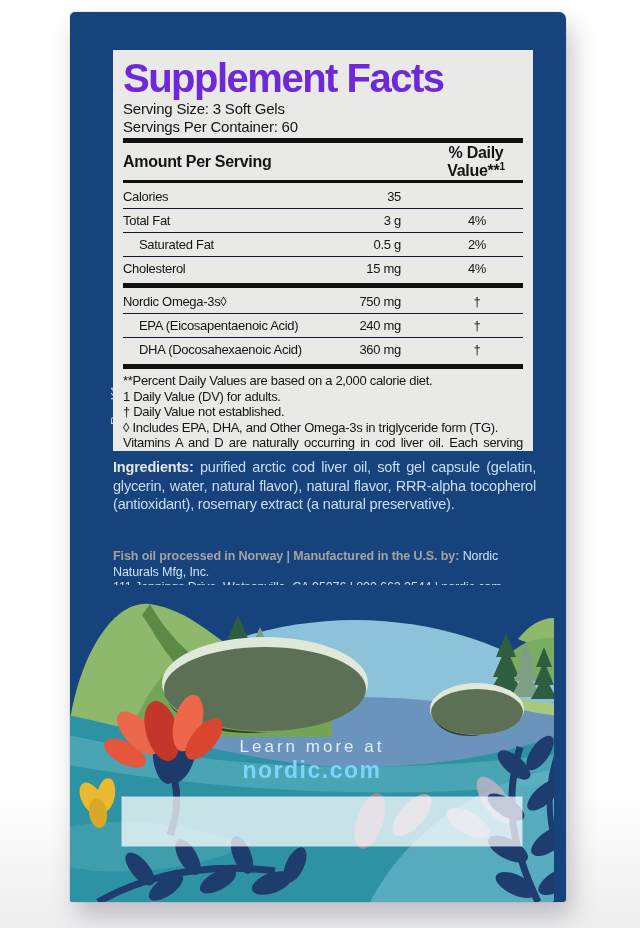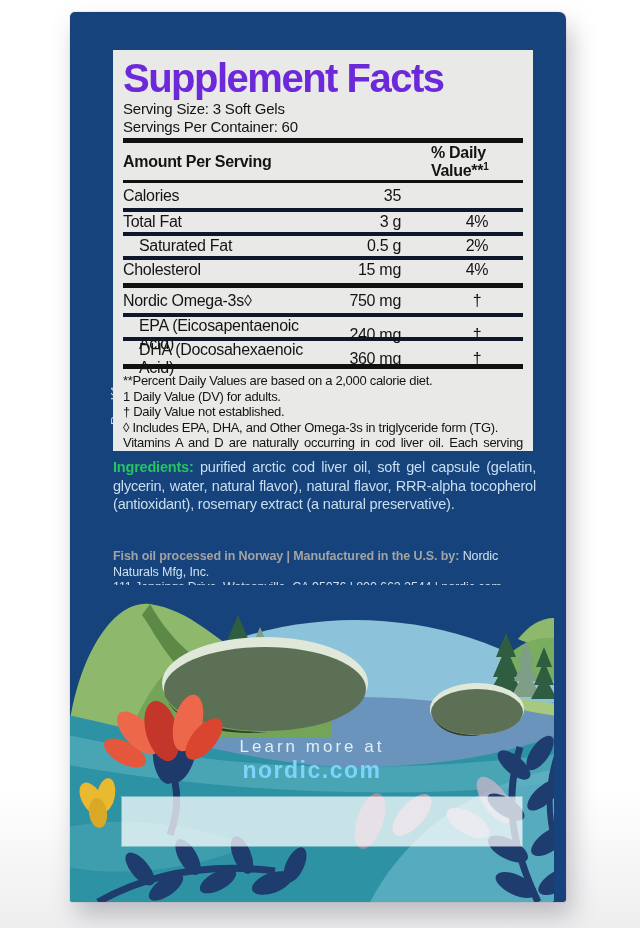--- a/index.html
+++ b/index.html
@@ -21,38 +21,38 @@
   }
   .panel h1 {
     font-size:40px; font-weight:900; letter-spacing:-1.5px; line-height:44px;
     color:#6d28d9; white-space:nowrap;
   }
   .serving { font-size:15px; line-height:17.5px; letter-spacing:-0.2px; }
   .bar-thick { height:5px; background:#111; margin:3px 0 1px 0; }
   .bar-med   { height:3px; background:#111; margin:1px 0; }
   .frow {
     display:grid; grid-template-columns:1fr 118px 92px; align-items:center;
-    font-size:16px; letter-spacing:-0.3px; height:24px;
-  }
-  .frow + .frow { border-top:4px solid #0f172a; }
+    font-size:13px; letter-spacing:-0.3px; height:24px;
+  }
+  .frow + .frow { border-top:1px solid #0f172a; }
   .frow .amt { text-align:right; padding-right:30px; }
   .frow .dv  { text-align:center; }
   .frow.hdr  { font-weight:bold; font-size:16px; height:35px; }
-  .frow.hdr .dvh { text-align:left; padding-right:2px; }
+  .frow.hdr .dvh { text-align:center; padding-right:2px; }
   .frow.ind .nm { padding-left:16px; }
   sup { font-size:10px; vertical-align:super; line-height:0; }
   .footnotes { margin-top:4px; font-size:13px; line-height:15.6px; letter-spacing:-0.3px; }
   .footnotes .just { text-align:justify; }
   
   .ingredients {
     position:absolute; left:43px; top:446px; width:423px;
     color:#c9dff0; font-size:14.5px; line-height:18.5px; letter-spacing:-0.2px;
   }
   .ingredients .ing { text-align:justify; }
-  .ingredients b { color:#22c55e;margin-top:6px; }
+  .ingredients b { color:#e5e5e5;margin-top:6px; }
   .nogluten { margin-top:8px; font-weight:bold; color:#d9eaf7; }
   .mfg {
     position:absolute; left:43px; top:537px; width:423px;
     color:#cfe0ee; font-size:12.5px; line-height:15.5px; letter-spacing:-0.1px;
   }
   .mfg b { color:#a3a3a3; }
   .rev {
     position:absolute; left:10px; top:386px; width:72px; height:14px;
     transform:rotate(-90deg); color:#c6cfda; font-size:12.5px; text-align:center;
   }

